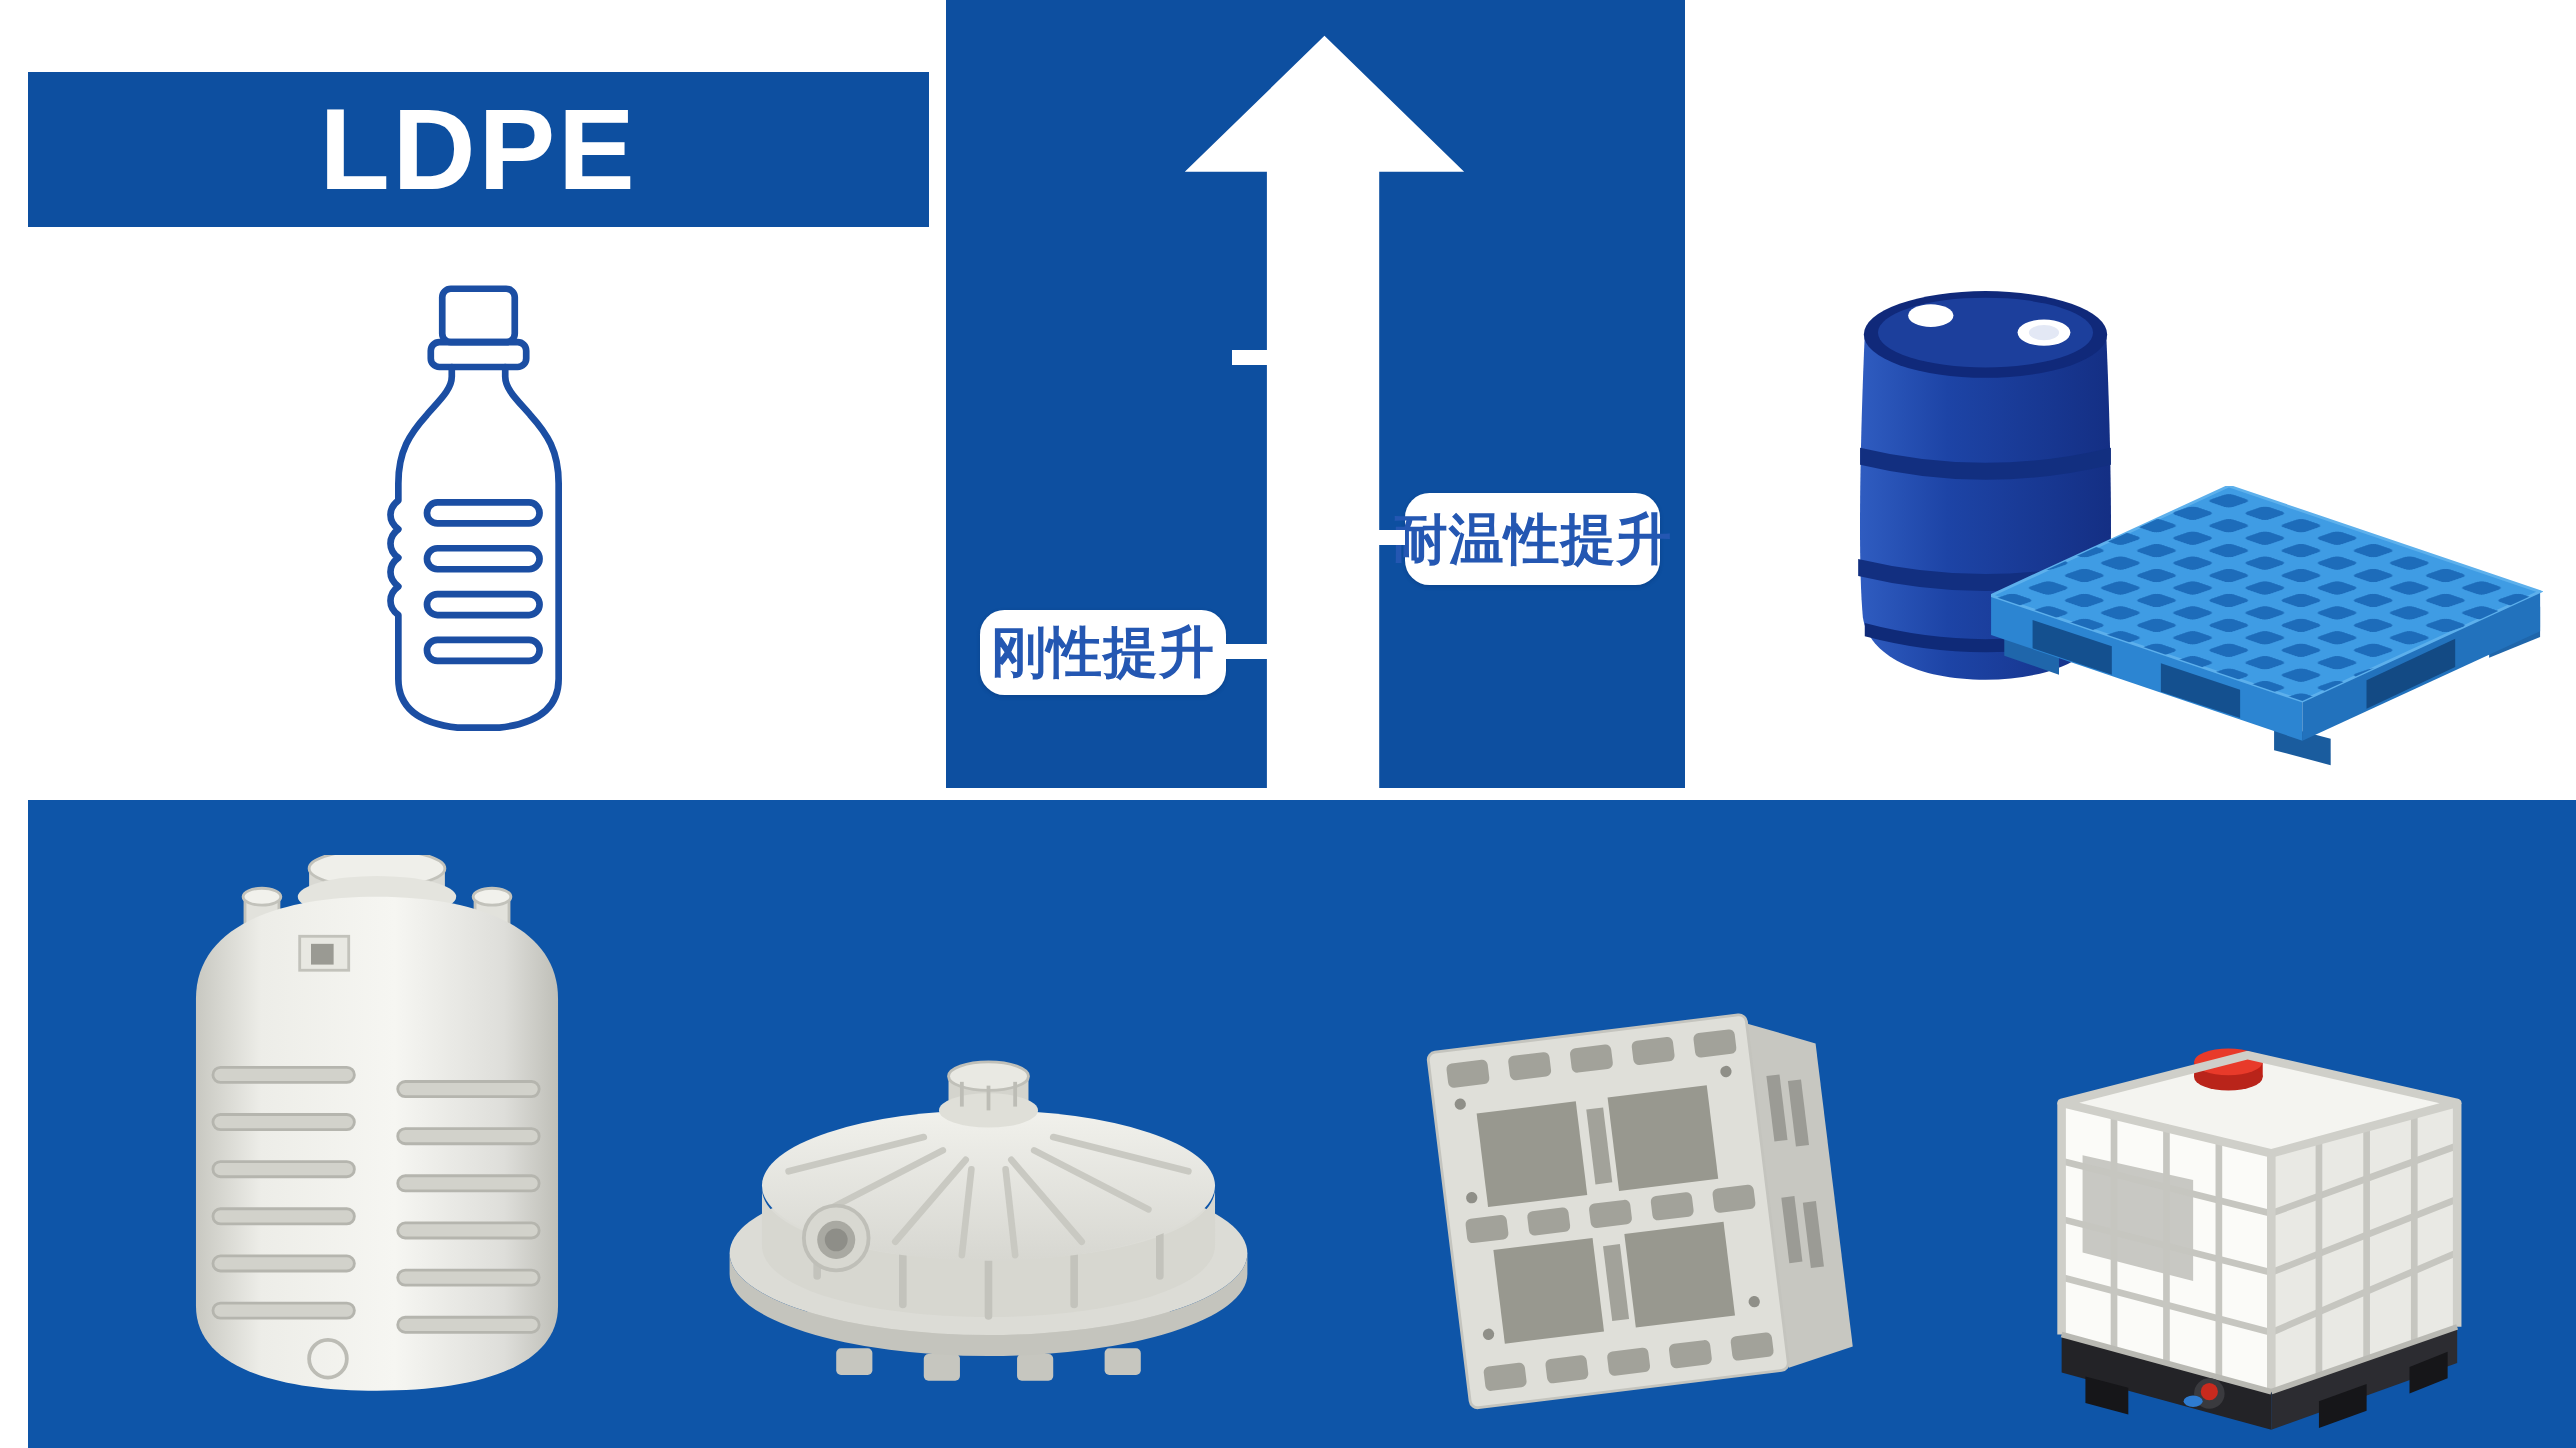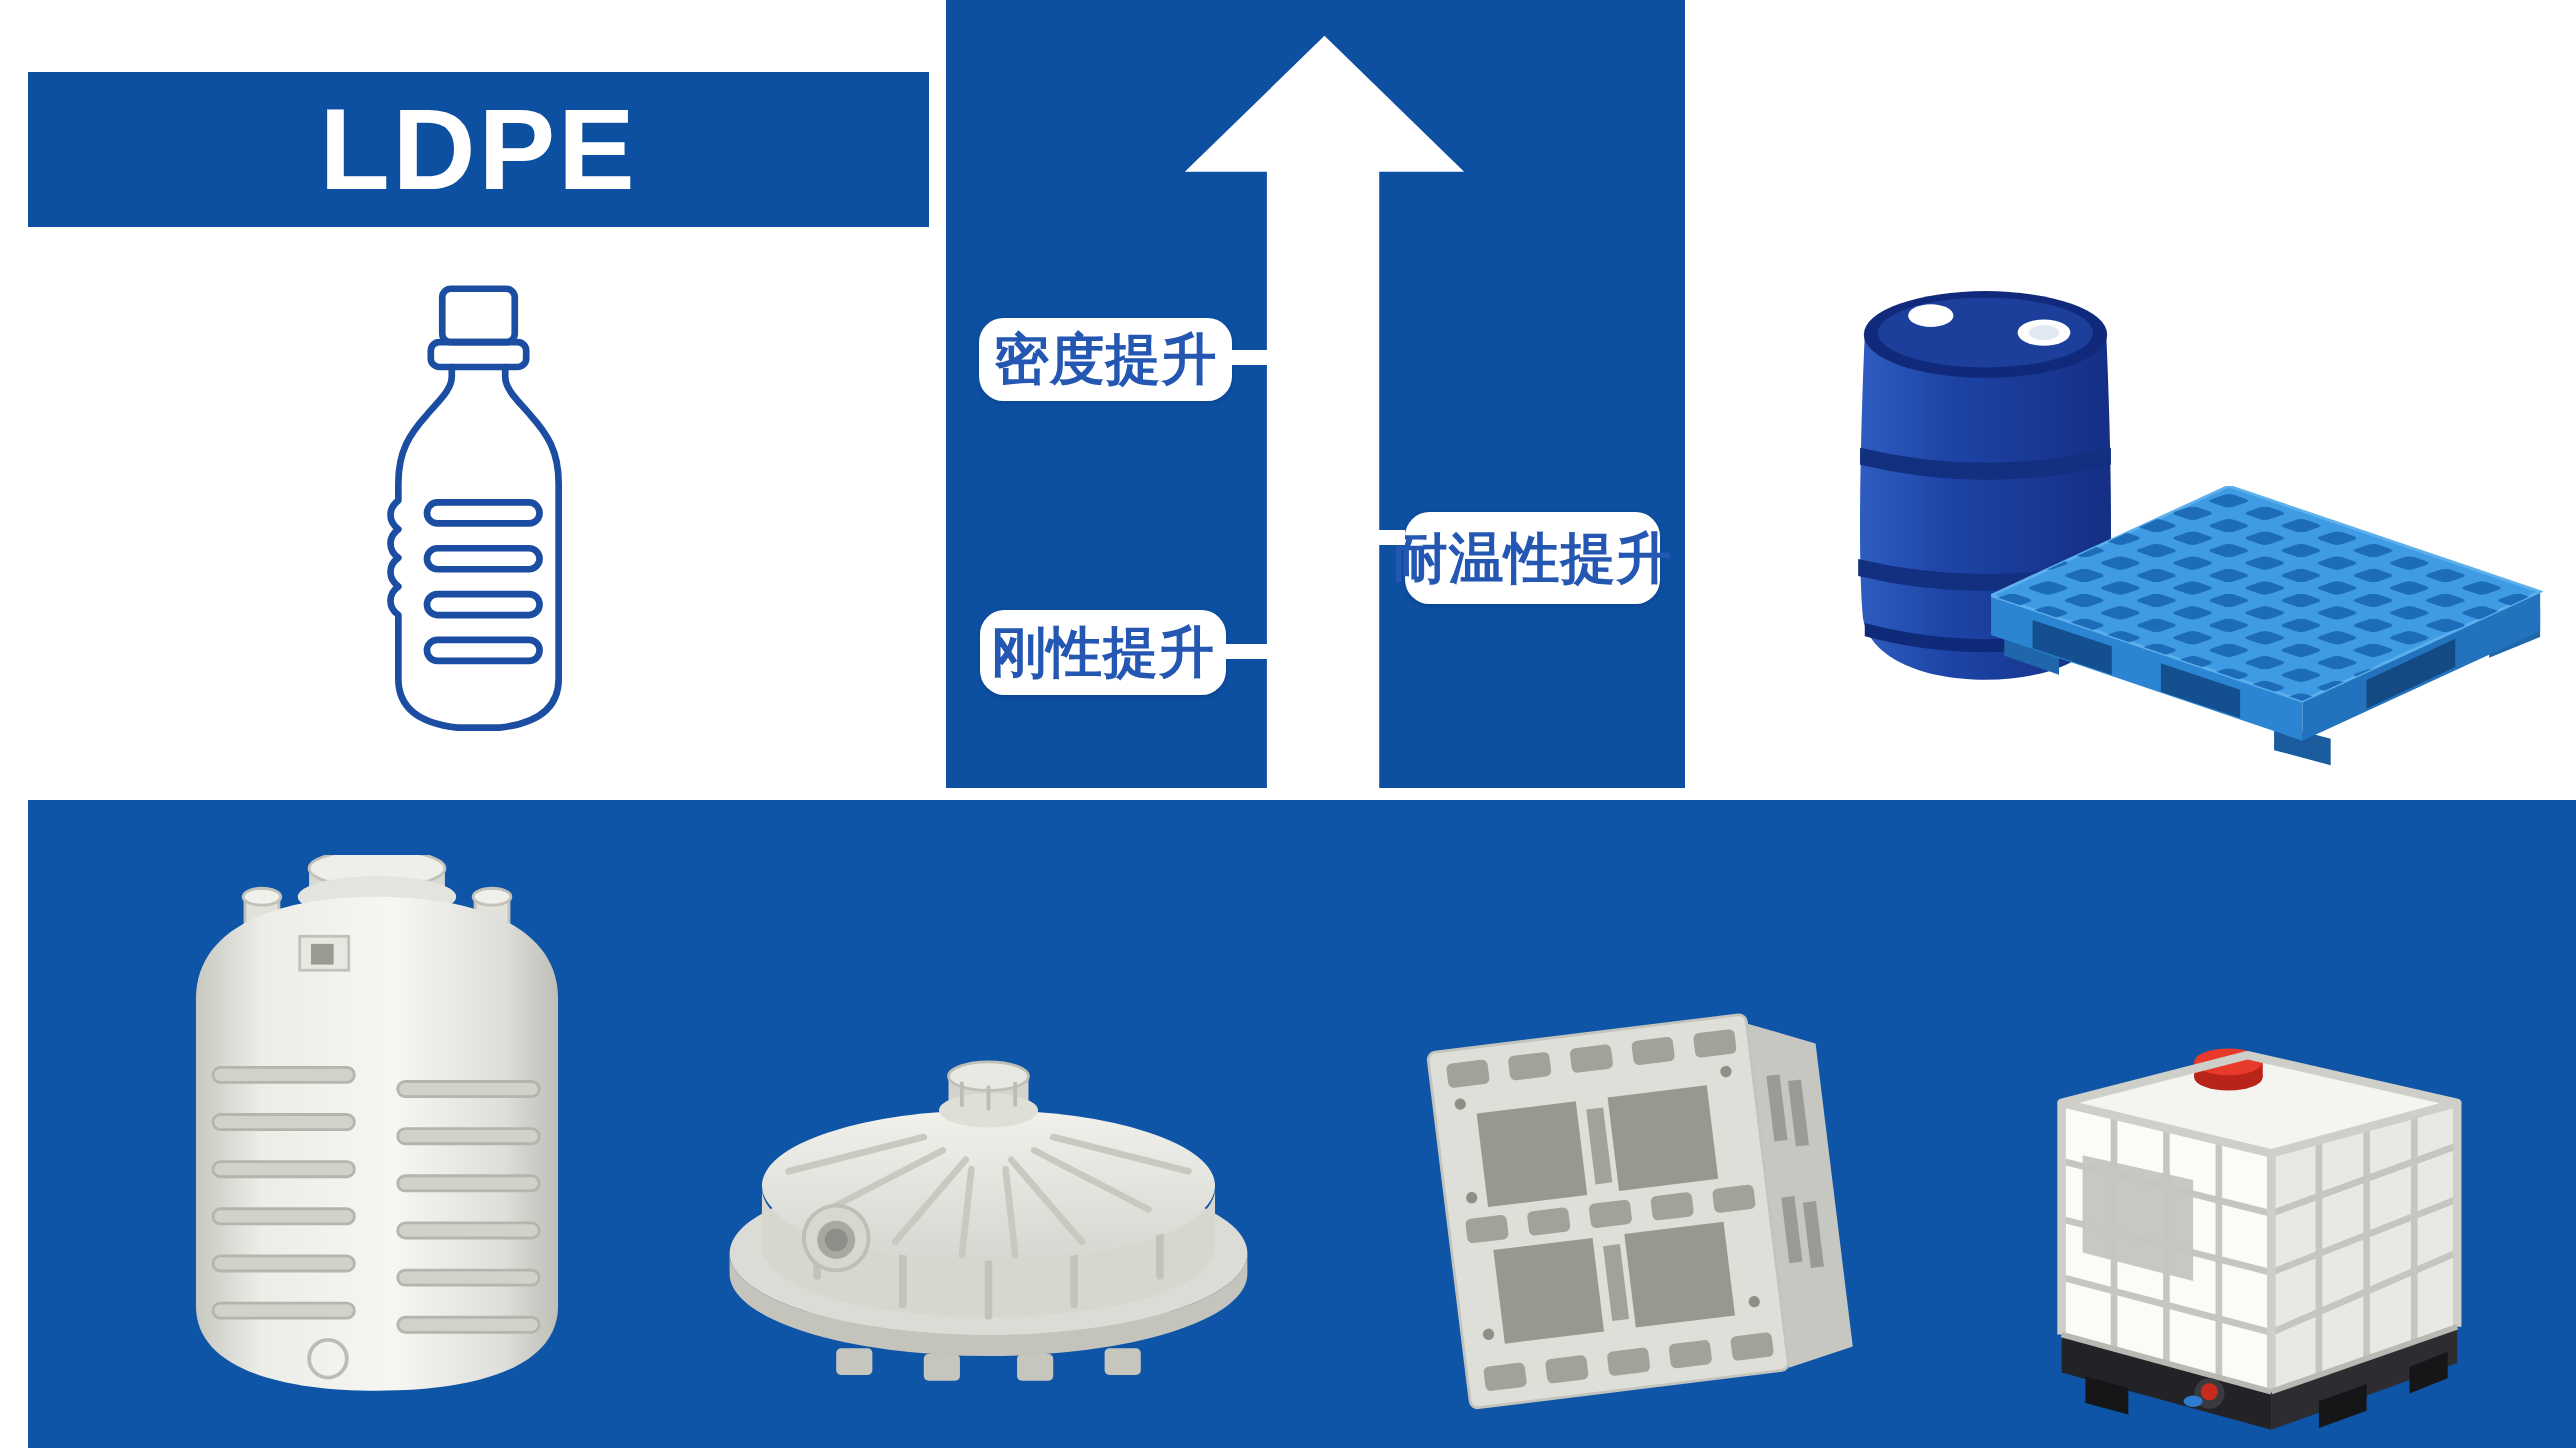--- a/index.html
+++ b/index.html
@@ -78,26 +78,23 @@
       <rect x="46" y="374" width="118" height="22" rx="11"></rect>
     </g>
   </svg>
 
   <div class="column">
     <svg viewBox="0 0 783 835">
       <polygon fill="var(--arrow-white)" points="401,38 549,182 459,182 459,835 340,835 340,182 253,182"></polygon>
     </svg>
   </div>
 
-  <div class="callout" style="left:951px;top:318px;width:253px;height:83px;">
-    <span>密度提升</span>
-  </div>
   <div class="connector" style="left:1204px;top:350px;width:36px;"></div>
 
-  <div class="callout" style="left:1377px;top:512px;width:255px;height:92px;">
+  <div class="callout" style="left:1377px;top:493px;width:255px;height:92px;">
     <span>耐温性提升</span>
   </div>
   <div class="connector" style="left:1345px;top:530px;width:32px;"></div>
 
   <div class="callout" style="left:952px;top:610px;width:246px;height:85px;">
     <span>刚性提升</span>
   </div>
   <div class="connector" style="left:1198px;top:644px;width:42px;"></div>
 
   <svg class="abs" style="left:1816px;top:276px;" width="283" height="415" viewBox="0 0 300 440">

